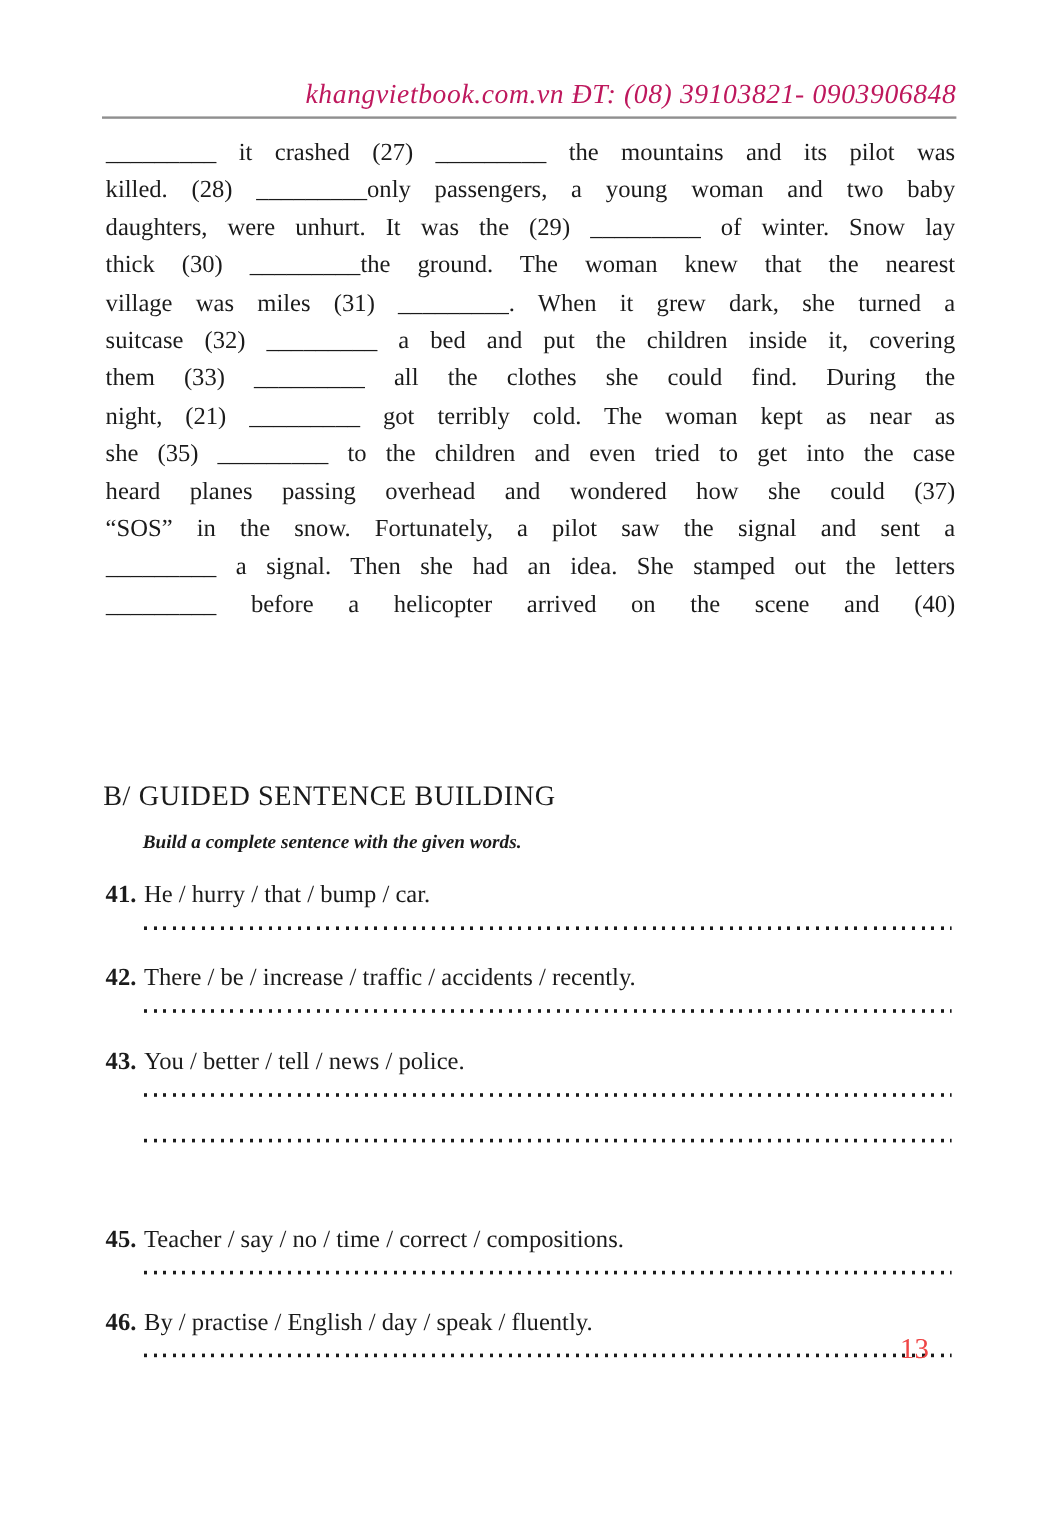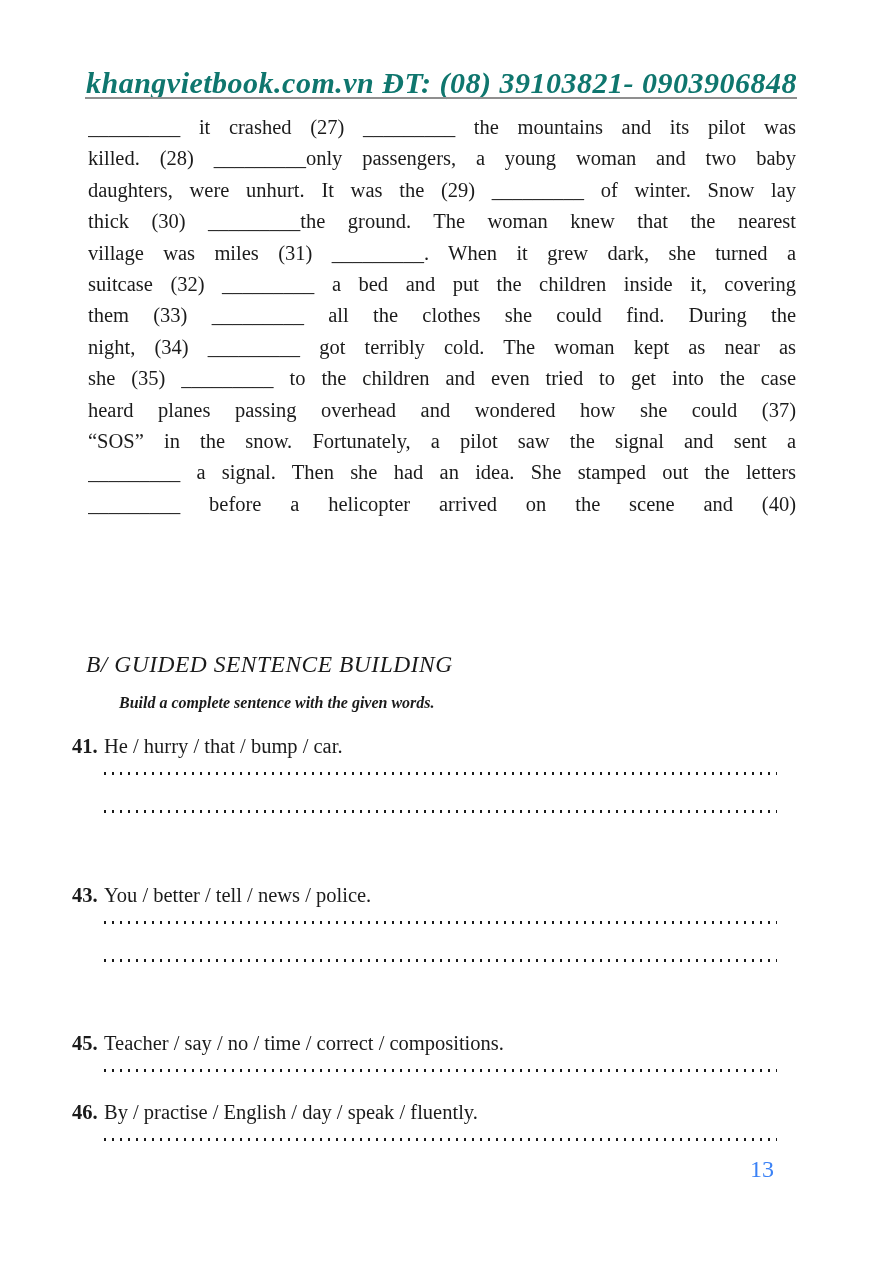--- a/index.html
+++ b/index.html
@@ -16,23 +16,23 @@
     font-family: "Liberation Serif", serif;
     color: #1b1b1b;
   }
   
   .header-text {
     position: absolute;
     top: 66px;
     right: 88px;
     font-family: "Liberation Serif", serif;
     font-style: italic;
-    font-weight: bold;
-    font-size: 30px;
-    color: #0f766e;
+    font-weight: normal;
+    font-size: 23px;
+    color: #be185d;
     letter-spacing: 0.5px;
     white-space: nowrap;
   }
   .header-rule {
     position: absolute;
     top: 97px;
     left: 85px;
     right: 88px;
     height: 2px;
     background: #8f8f8f;
@@ -53,40 +53,39 @@
     white-space: normal;
     overflow: hidden;
   }
   .cl.first { padding-left: 30px; }
   .cl.last  { text-align-last: left; }
   
   .section-heading {
     position: absolute;
     top: 651px;
     left: 86px;
-    font-style: italic;
     font-weight: normal;
     font-size: 23.5px;
     letter-spacing: 0.5px;
     white-space: nowrap;
   }
   .instruction {
     position: absolute;
     top: 694px;
     left: 119px;
     font-style: italic;
     font-weight: bold;
     font-size: 16px;
     white-space: nowrap;
   }
   
   .exercises {
     position: absolute;
     top: 731px;
-    left: 72px;
+    left: 88px;
     width: 708px;
   }
   .exercise { height: 69.3px; }
   .q-line {
     height: 31px;
     line-height: 31px;
     font-size: 20.5px;
     white-space: nowrap;
   }
   .q-num {
@@ -97,63 +96,66 @@
   .dots {
     margin-left: 32px;
     margin-top: 10px;
     width: 673px;
     height: 3px;
     background: repeating-linear-gradient(to right, #1b1b1b 0 2.5px, transparent 2.5px 8px);
   }
   
   .page-number {
     position: absolute;
-    top: 1156px;
+    top: 1112px;
     left: 750px;
     font-size: 24px;
-    color: #3b82f6;
+    color: #ef4444;
   }
 </style>
 </head>
 <body>
 
 <div class="page">
 
   <div class="header-text">khangvietbook.com.vn ĐT: (08) 39103821- 0903906848</div>
   <div class="header-rule"></div>
 
   <div class="cloze">
     <div class="cl">_________ it crashed (27) _________ the mountains and its pilot was</div>
     <div class="cl">killed. (28) _________only passengers, a young woman and two baby</div>
     <div class="cl">daughters, were unhurt. It was the (29) _________ of winter. Snow lay</div>
     <div class="cl">thick (30) _________the ground. The woman knew that the nearest</div>
     <div class="cl">village was miles (31) _________. When it grew dark, she turned a</div>
     <div class="cl">suitcase (32) _________ a bed and put the children inside it, covering</div>
     <div class="cl">them (33) _________ all the clothes she could find. During the</div>
-    <div class="cl">night, (34) _________ got terribly cold. The woman kept as near as</div>
+    <div class="cl">night, (21) _________ got terribly cold. The woman kept as near as</div>
     <div class="cl">she (35) _________ to the children and even tried to get into the case</div>
     <div class="cl">heard planes passing overhead and wondered how she could (37)</div>
     <div class="cl">“SOS” in the snow. Fortunately, a pilot saw the signal and sent a</div>
     <div class="cl">_________ a signal. Then she had an idea. She stamped out the letters</div>
     <div class="cl">_________ before a helicopter arrived on the scene and (40)</div>
   </div>
 
   <div class="section-heading">B/ GUIDED SENTENCE BUILDING</div>
   <div class="instruction">Build a complete sentence with the given words.</div>
 
   <div class="exercises">
 
     <div class="exercise">
       <div class="q-line">
         <span class="q-num">41.</span><span class="q-text">He / hurry / that / bump / car.</span>
       </div>
       <div class="dots"></div>
     </div>
 
     <div class="exercise">
+      <div class="q-line">
+        <span class="q-num">42.</span><span class="q-text">There / be / increase / traffic / accidents / recently.</span>
+      </div>
       <div class="dots"></div>
     </div>
 
     <div class="exercise">
       <div class="q-line">
         <span class="q-num">43.</span><span class="q-text">You / better / tell / news / police.</span>
       </div>
       <div class="dots"></div>
     </div>
 

